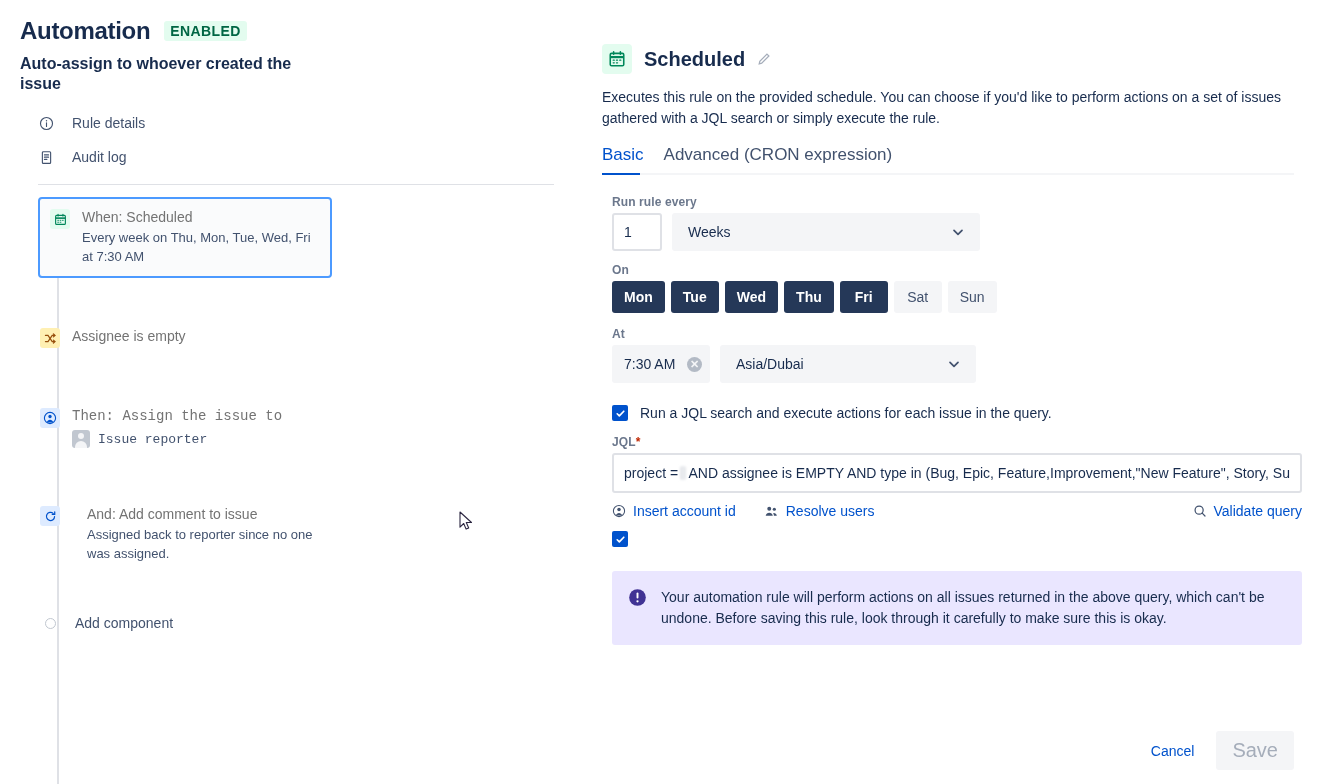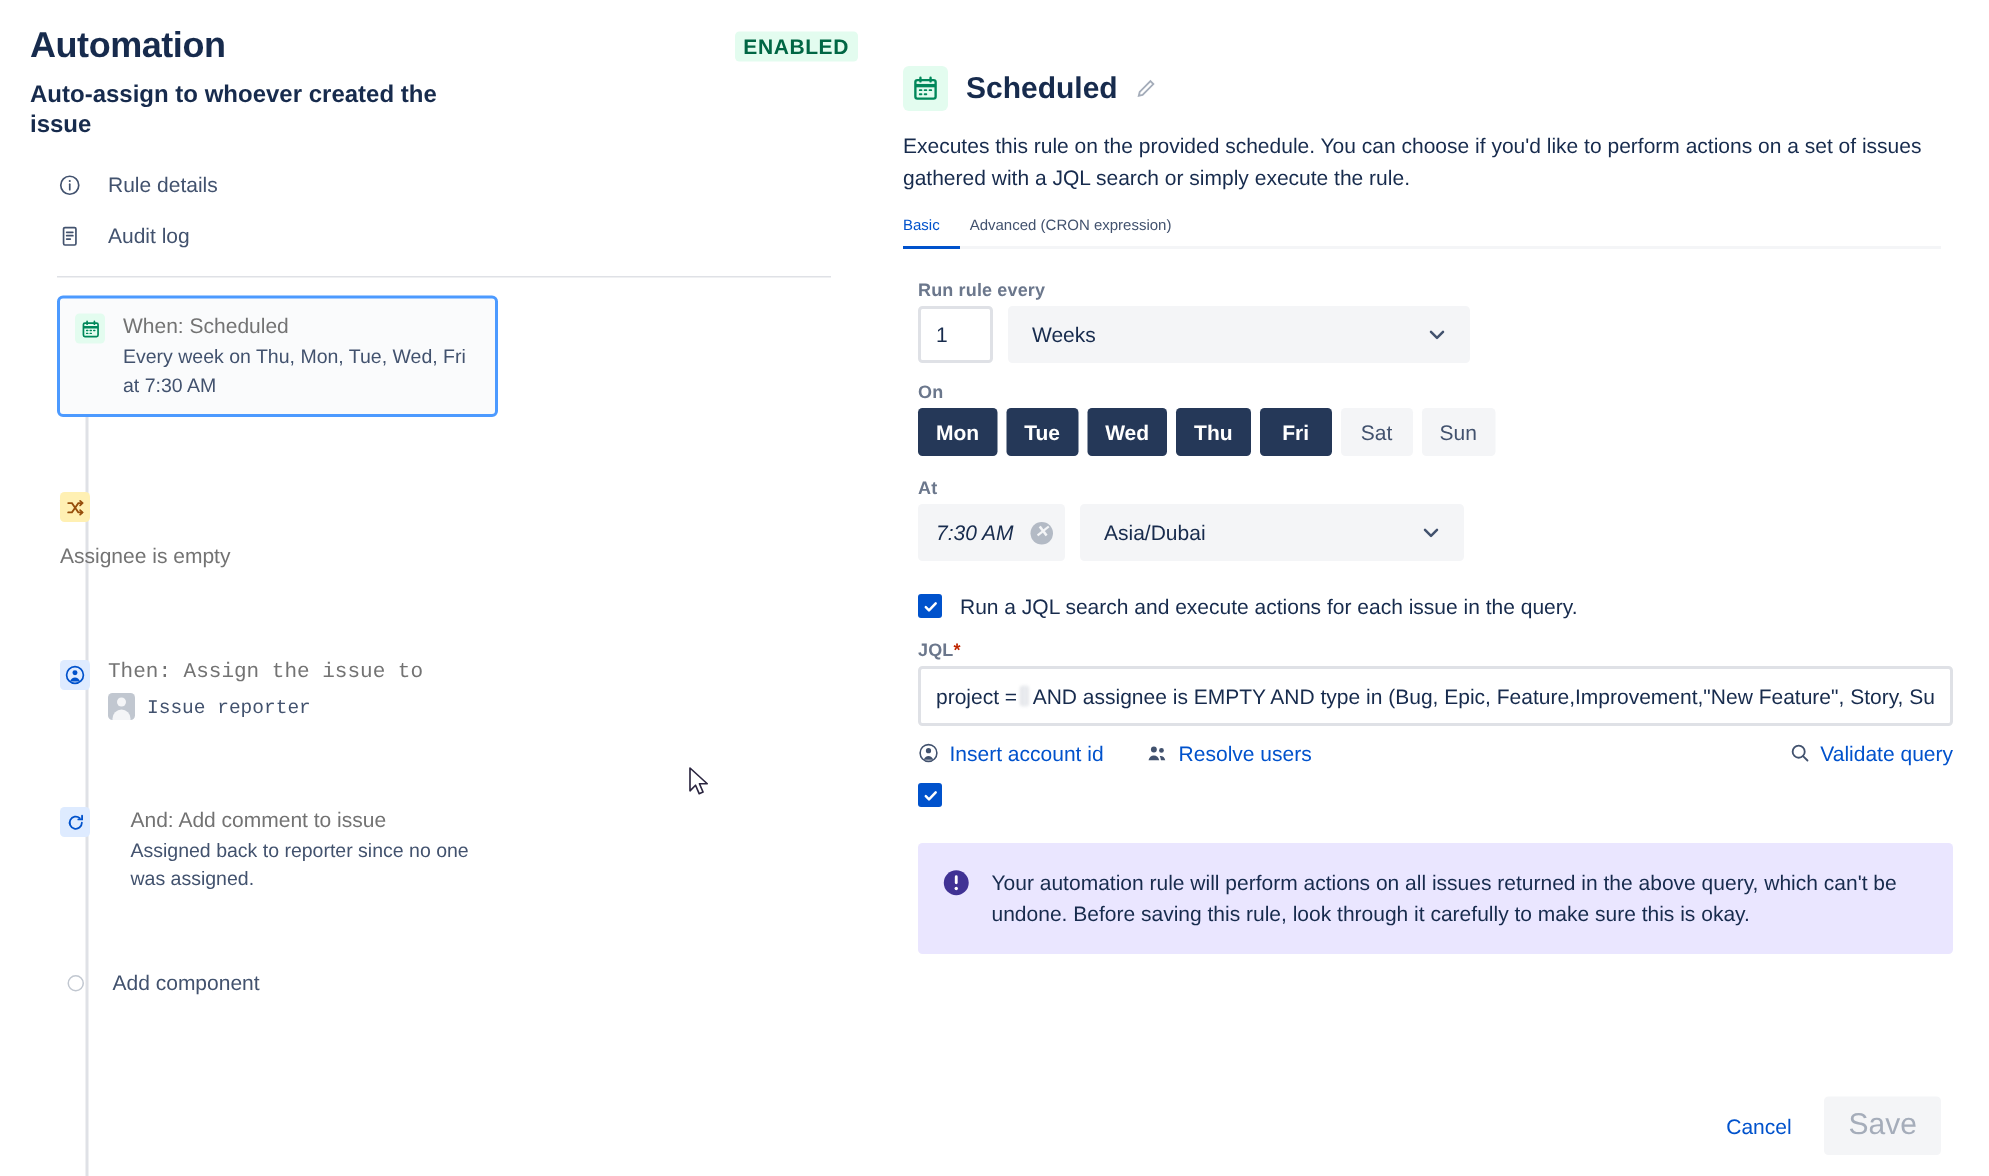--- a/index.html
+++ b/index.html
@@ -16,21 +16,21 @@
 
   
   .left-panel {
     position: absolute; left: 0; top: 0;
     width: 592px; height: 784px;
     background: #ffffff;
     padding: 0 20px;
   }
   .app-title-row {
     display: flex; align-items: center; gap: 14px;
-    padding-top: 20px; height: 42px; justify-content: space-between;
+    padding-top: 20px; height: 42px;
   }
   .app-title {
     font-size: 24px; font-weight: bold; letter-spacing: -0.3px;
     color: #172b4d;
   }
   .badge-enabled {
     background: #e3fcef; color: #006644;
     font-size: 14px; font-weight: bold; letter-spacing: 0.4px;
     padding: 3px 6px 2px 6px; border-radius: 3px;
     line-height: 1.1;
@@ -131,21 +131,21 @@
   .pencil-icon { color: #a5adba; display: flex; align-items: center; cursor: pointer; }
   .rp-desc {
     margin-top: 13px; font-size: 14px; line-height: 21px;
     color: #172b4d; max-width: 684px;
   }
   .tabs {
     margin-top: 16px; display: flex; gap: 20px;
     border-bottom: 2px solid #f4f5f7; position: relative;
   }
   .tab {
-    font-size: 10px; padding: 0 0 8px 0; cursor: pointer;
+    font-size: 17px; padding: 0 0 8px 0; cursor: pointer;
     color: #42526e;
   }
   .tab.active { color: #0052cc; font-weight: normal; }
   .tab.active::after {
     content: ''; position: absolute; left: 0; bottom: -2px;
     width: 38px; height: 2px; background: #0052cc;
   }
 
   .field-label {
     font-size: 12px; font-weight: bold; color: #6b778c;
@@ -181,21 +181,21 @@
     display: flex; align-items: center; justify-content: center;
     cursor: pointer; border: none;
     font-family: "Liberation Sans", sans-serif;
   }
   .day-btn.on { background: #253858; color: #ffffff; }
   .day-btn.off { background: #f4f5f7; color: #42526e; font-weight: normal; }
 
   .time-input {
     width: 98px; height: 38px; border-radius: 3px; background: #f4f5f7;
     display: flex; align-items: center; justify-content: space-between;
-    padding: 0 8px 0 12px; font-size: 14px; color: #172b4d; cursor: text; font-style: italic;
+    padding: 0 8px 0 12px; font-size: 14px; color: #172b4d; cursor: text;
   }
   .clear-x {
     width: 15px; height: 15px; border-radius: 50%;
     background: #b3bac5; color: #f4f5f7;
     display: flex; align-items: center; justify-content: center;
     font-size: 11px; line-height: 1; cursor: pointer; font-weight: bold;
   }
 
   .banner {
     margin-top: 20px; background: #eae6ff; border-radius: 3px;
@@ -314,21 +314,21 @@
               <path d="M4.6 9h1M7.5 9h1M10.4 9h1M4.6 11.4h1M7.5 11.4h1" stroke-width="1.1" stroke-linecap="round"></path>
             </svg>
           </div>
           <div class="node-body">
             <div class="node-title">When: Scheduled</div>
             <div class="node-sub">Every week on Thu, Mon, Tue, Wed, Fri at 7:30 AM</div>
           </div>
         </div>
       </div>
 
-      <div class="chain-node" style="margin-top:38px;flex-direction:column;">
+      <div class="chain-node" style="margin-top:38px;">
         <div class="node-icon yellow">
           <svg width="13" height="13" viewBox="0 0 16 16" fill="none" stroke="currentColor" stroke-width="1.5" stroke-linecap="round">
             <path d="M1.8 4.2h3.1l5.2 7.6h3.1"></path>
             <path d="M1.8 11.8h3.1l5.2-7.6h3.1"></path>
             <path d="M11.6 2.4l1.9 1.8-1.9 1.8"></path>
             <path d="M11.6 10l1.9 1.8-1.9 1.8"></path>
           </svg>
         </div>
         <div class="node-body">
           <div class="node-title">Assignee is empty</div>

